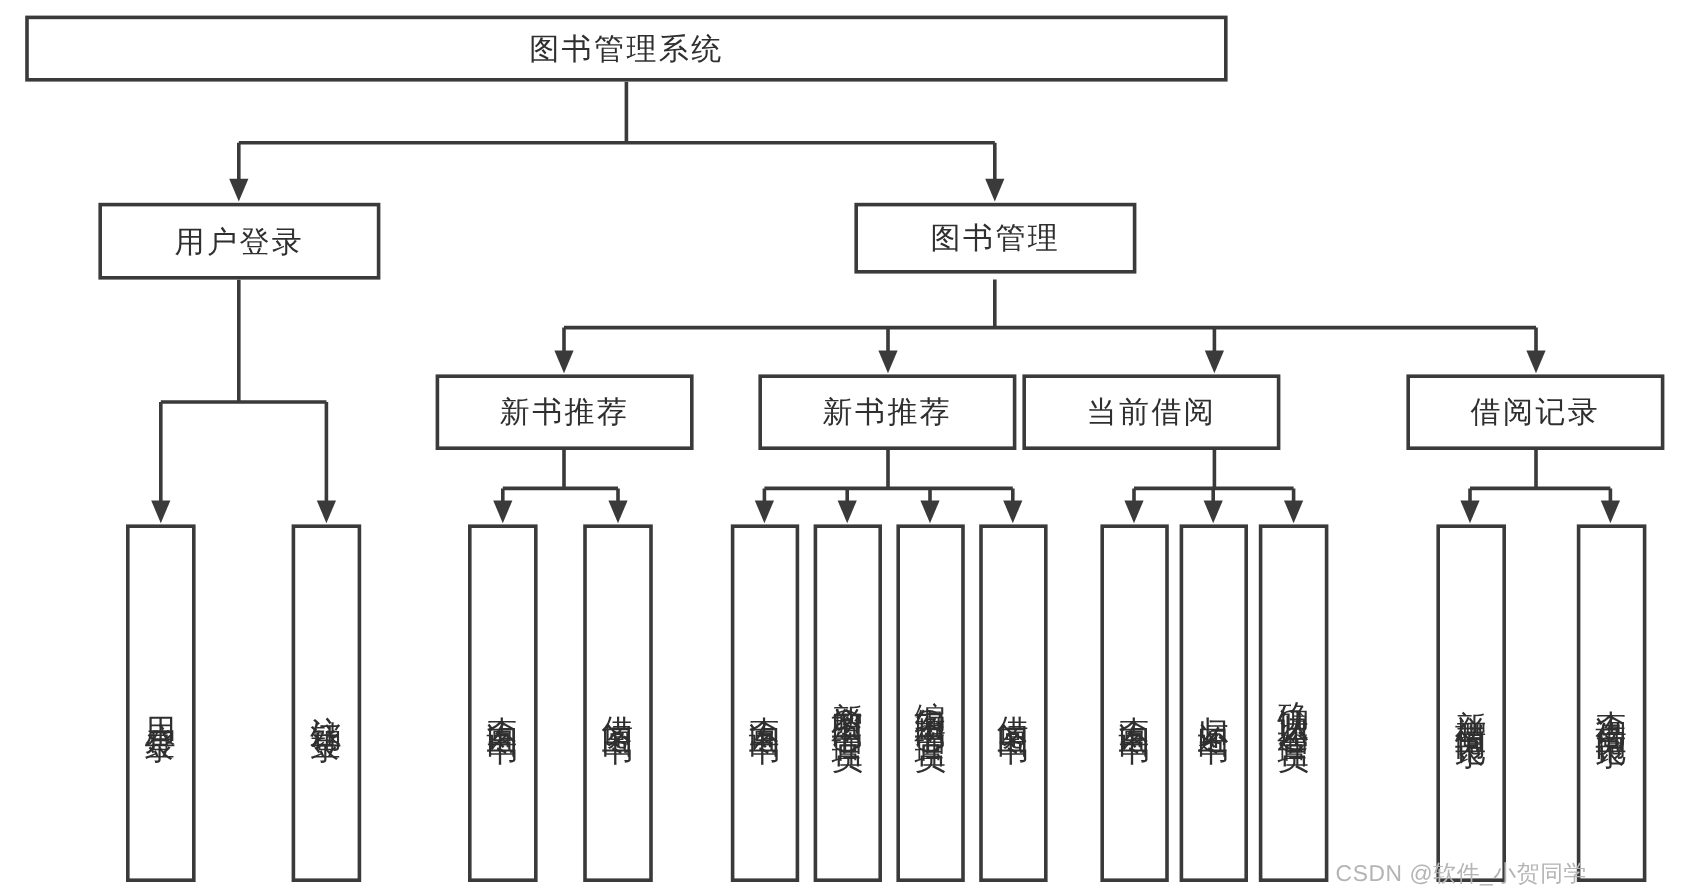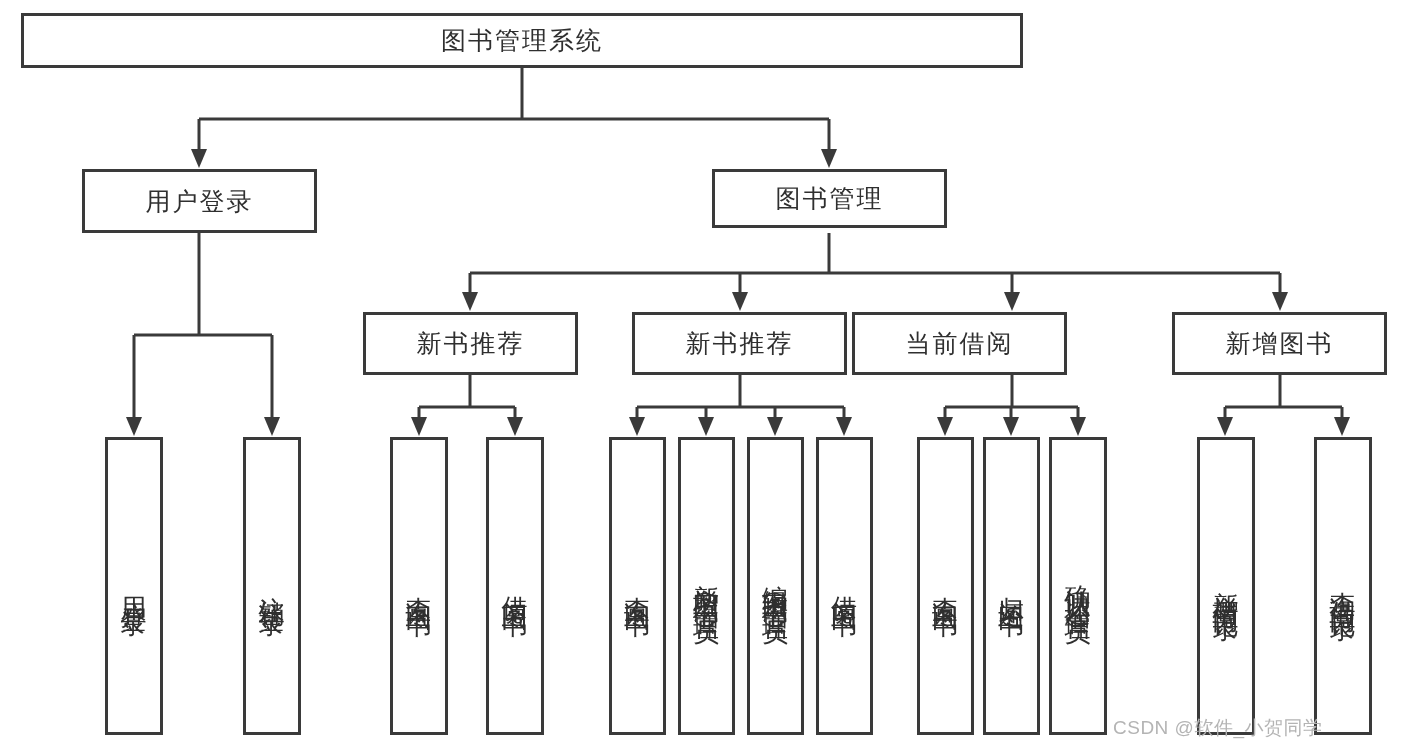--- a/index.html
+++ b/index.html
@@ -120,21 +120,21 @@
   <div class="node" style="left:363px; top:312px; width:215px; height:63px;">
     <span class="hlabel">新书推荐</span>
   </div>
   <div class="node" style="left:632px; top:312px; width:215px; height:63px;">
     <span class="hlabel">新书推荐</span>
   </div>
   <div class="node" style="left:852px; top:312px; width:215px; height:63px;">
     <span class="hlabel">当前借阅</span>
   </div>
   <div class="node" style="left:1172px; top:312px; width:215px; height:63px;">
-    <span class="hlabel">新增图书</span>
+    <span class="hlabel">借阅记录</span>
   </div>
 
   <div class="node" style="left:105px; top:437px; width:58px; height:298px;">
     <span class="vtext">用户登录</span>
   </div>
   <div class="node" style="left:243px; top:437px; width:58px; height:298px;">
     <span class="vtext">注销登录</span>
   </div>
 
   <div class="node" style="left:390px; top:437px; width:58px; height:298px;">

